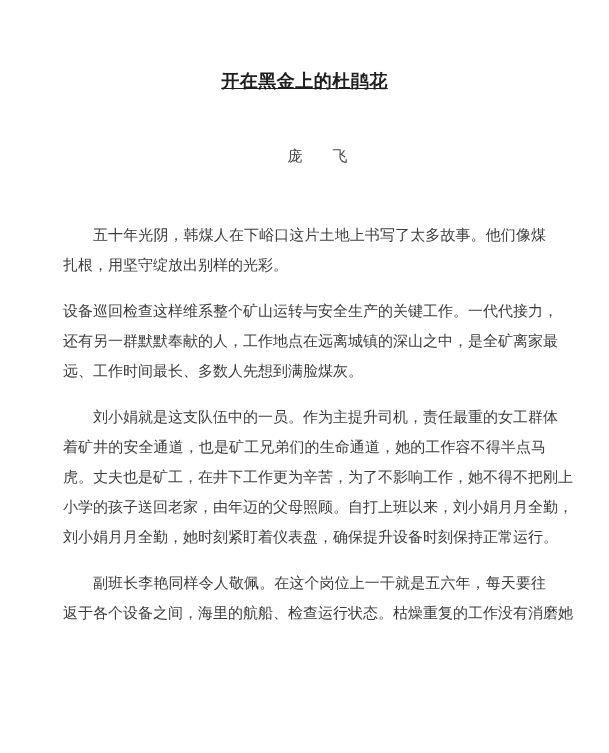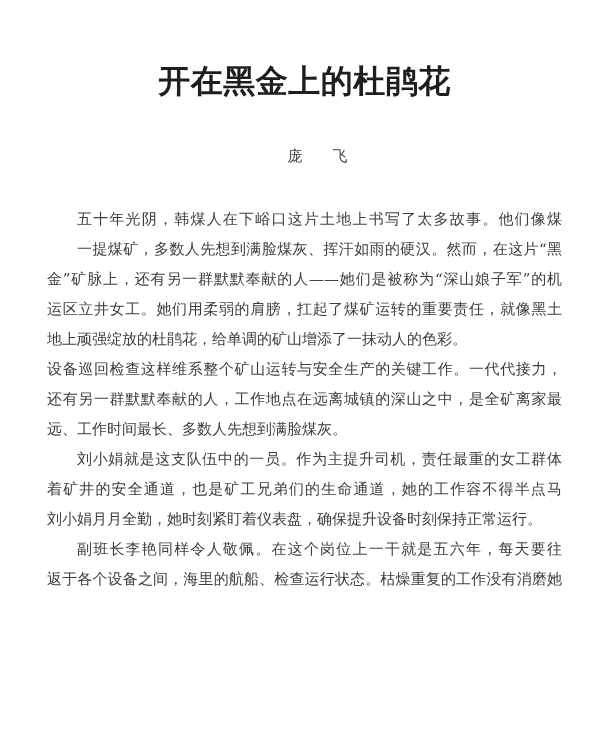--- a/index.html
+++ b/index.html
@@ -15,25 +15,26 @@
     overflow: hidden;
     font-family: "DejaVu Serif", serif;
   }
   .title {
     position: absolute;
     top: 62px;
     left: 0;
     width: 609px;
     margin: 0;
     text-align: center;
-    font-size: 32px;
+    font-size: 18px;
     line-height: 38px;
     font-weight: 700;
     color: #1e1e1e;
     letter-spacing: 0.5px;
+    text-decoration: underline;
   }
   .author {
     position: absolute;
     top: 145px;
     left: 13px; 
     width: 609px;
     text-align: center;
     font-size: 15px;
     line-height: 22px;
     color: #454545;
@@ -41,21 +42,21 @@
   .article-body {
     position: absolute;
     top: 204px;
     left: 47px;
     width: 515px;
     font-size: 15px;
     line-height: 30px;
     color: #3d3d3d;
   }
   .para {
-    margin: 0;
+    margin: 16px;
     padding: 0;
   }
   .ln {
     display: block;
     text-align: justify;
     text-align-last: justify;
     white-space: nowrap;
   }
   .ln.first {
     text-indent: 2em;
@@ -70,38 +71,35 @@
 <div class="page">
 
   <h1 class="title">开在黑金上的杜鹃花</h1>
 
   <div class="author">庞　　飞</div>
 
   <div class="article-body">
 
     <p class="para">
       <span class="ln first">五十年光阴，韩煤人在下峪口这片土地上书写了太多故事。他们像煤</span>
+      <span class="ln plast">扎根，用坚守绽放出别样的光彩。</span>
     </p>
 
-    <p class="para">
-      <span class="ln first">一提煤矿，多数人先想到满脸煤灰、挥汗如雨的硬汉。然而，在这片“黑</span>
-      <span class="ln">金”矿脉上，还有另一群默默奉献的人——她们是被称为“深山娘子军”的机</span>
-      <span class="ln">运区立井女工。她们用柔弱的肩膀，扛起了煤矿运转的重要责任，就像黑土</span>
-      <span class="ln plast">地上顽强绽放的杜鹃花，给单调的矿山增添了一抹动人的色彩。</span>
-    </p>
 
     <p class="para">
       <span class="ln">设备巡回检查这样维系整个矿山运转与安全生产的关键工作。一代代接力，</span>
       <span class="ln">还有另一群默默奉献的人，工作地点在远离城镇的深山之中，是全矿离家最</span>
       <span class="ln plast">远、工作时间最长、多数人先想到满脸煤灰。</span>
     </p>
 
     <p class="para">
       <span class="ln first">刘小娟就是这支队伍中的一员。作为主提升司机，责任最重的女工群体</span>
       <span class="ln">着矿井的安全通道，也是矿工兄弟们的生命通道，她的工作容不得半点马</span>
+      <span class="ln">虎。丈夫也是矿工，在井下工作更为辛苦，为了不影响工作，她不得不把刚上</span>
+      <span class="ln">小学的孩子送回老家，由年迈的父母照顾。自打上班以来，刘小娟月月全勤，</span>
       <span class="ln plast">刘小娟月月全勤，她时刻紧盯着仪表盘，确保提升设备时刻保持正常运行。</span>
     </p>
 
     <p class="para">
       <span class="ln first">副班长李艳同样令人敬佩。在这个岗位上一干就是五六年，每天要往</span>
       <span class="ln">返于各个设备之间，海里的航船、检查运行状态。枯燥重复的工作没有消磨她</span>
     </p>
 
   </div>
 </div>

